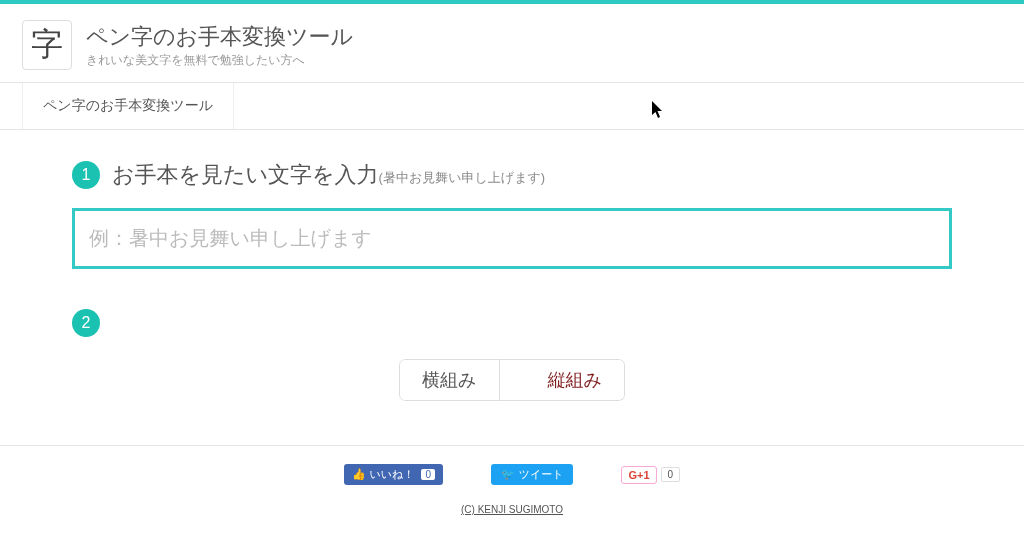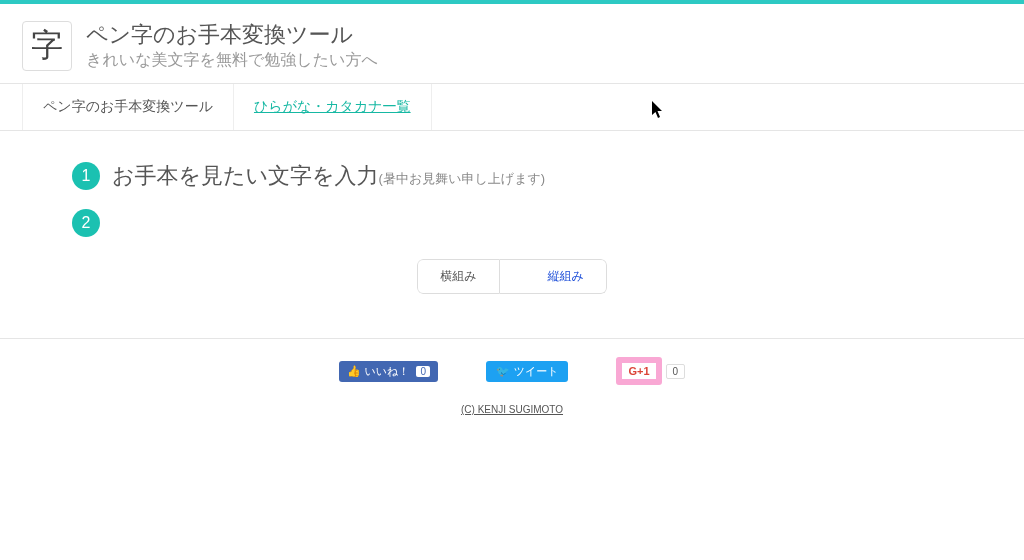--- a/index.html
+++ b/index.html
@@ -38,21 +38,21 @@
   .titles {
     display: flex;
     flex-direction: column;
   }
   .site-title {
     font-size: 22px;
     color: #555;
     font-weight: 400;
   }
   .site-sub {
-    font-size: 16px;
+    font-size: 12px;
     color: #999;
   }
   .tabs {
     display: flex;
     border-top: 1px solid #e5e5e5;
     border-bottom: 1px solid #e5e5e5;
     padding-left: 22px;
   }
   .tab {
     padding: 14px 20px;
@@ -118,35 +118,35 @@
     margin-top: 22px;
     margin-bottom: 24px;
   }
   .toggle {
     display: flex;
     border-radius: 6px;
     overflow: hidden;
   }
   .toggle-btn {
     padding: 8px 22px;
-    font-size: 12px;
+    font-size: 18px;
     border: 1px solid #ddd;
     background: #fff;
     cursor: pointer;
     color: #555;
   }
   .toggle-btn:first-child {
     border-radius: 6px 0 0 6px;
   }
   .toggle-btn:last-child {
     border-radius: 0 6px 6px 0;
     border-left: none;
   }
   .toggle-btn.active {
-    color: #1d4ed8;
+    color: #7f1d1d;
     font-weight: 500;
     padding-left: 48px;
   }
   .hr {
     border: none;
     border-top: 1px solid #e5e5e5;
     margin: 0;
   }
   .footer {
     padding: 18px 0 14px;
@@ -181,21 +181,21 @@
     background: #1DA1F2;
     color: #fff;
     font-size: 11px;
     padding: 3px 10px;
     border-radius: 3px;
     display: flex;
     align-items: center;
     gap: 4px;
   }
   .gp-btn {
-    border: 6px solid #f9a8d4;
+    border: 1px solid #f9a8d4;
     border-radius: 3px;
     font-size: 11px;
     padding: 2px 6px;
     display: flex;
     align-items: center;
     gap: 4px;
     color: #db4437;
     font-weight: bold;
   }
   .gp-count {
@@ -227,32 +227,32 @@
 <div class="header">
   <div class="logo">字</div>
   <div class="titles">
     <div class="site-title">ペン字のお手本変換ツール</div>
     <div class="site-sub">きれいな美文字を無料で勉強したい方へ</div>
   </div>
 </div>
 
 <div class="tabs">
   <div class="tab">ペン字のお手本変換ツール</div>
-  <div class="tab link">ひらがな・カタカナ一覧</div>
 </div>
 
 <div class="main">
 
   <div class="step-row">
     <div class="step-num">1</div>
     <div>
       <span class="step-title">お手本を見たい文字を入力</span><span class="step-hint">(暑中お見舞い申し上げます)</span>
     </div>
   </div>
 
+  <input class="input-box" type="text" placeholder="例：暑中お見舞い申し上げます" style="">
 
   <div class="step-row" style="margin-bottom:0;">
     <div class="step-num">2</div>
   </div>
 
   <div class="toggle-wrap">
     <div class="toggle">
       <div class="toggle-btn">横組み</div>
       <div class="toggle-btn active">縦組み</div>
     </div>

